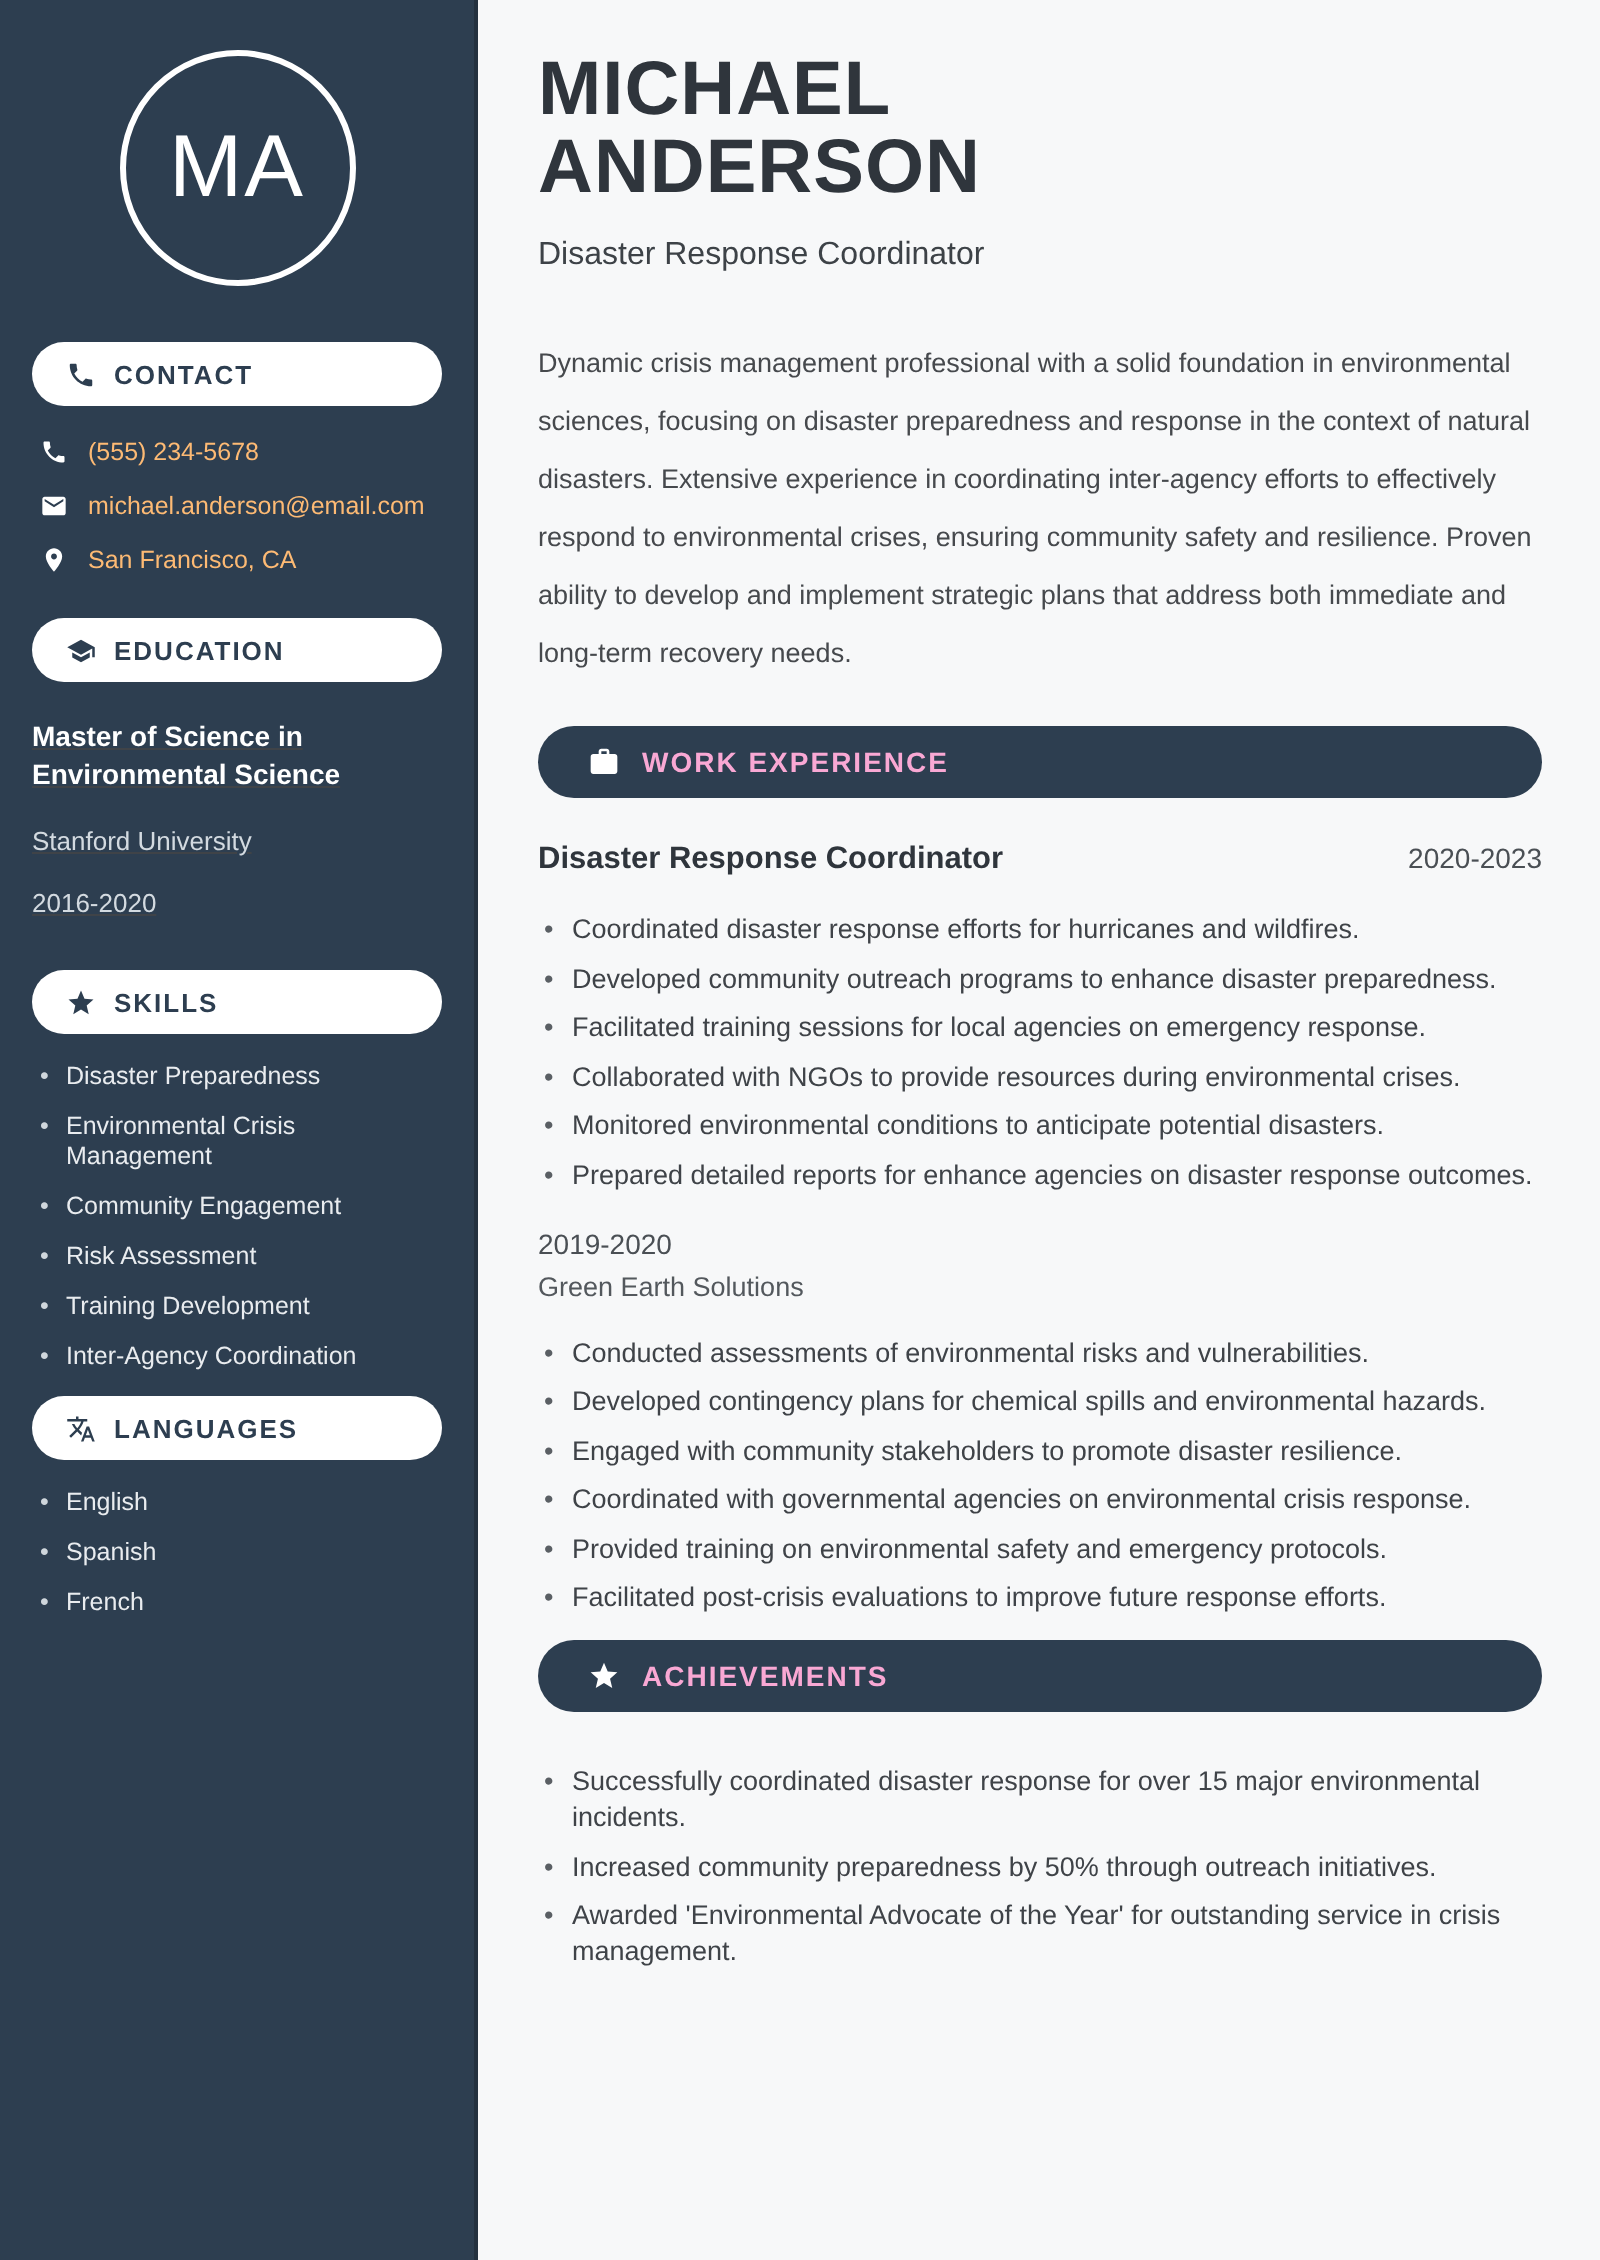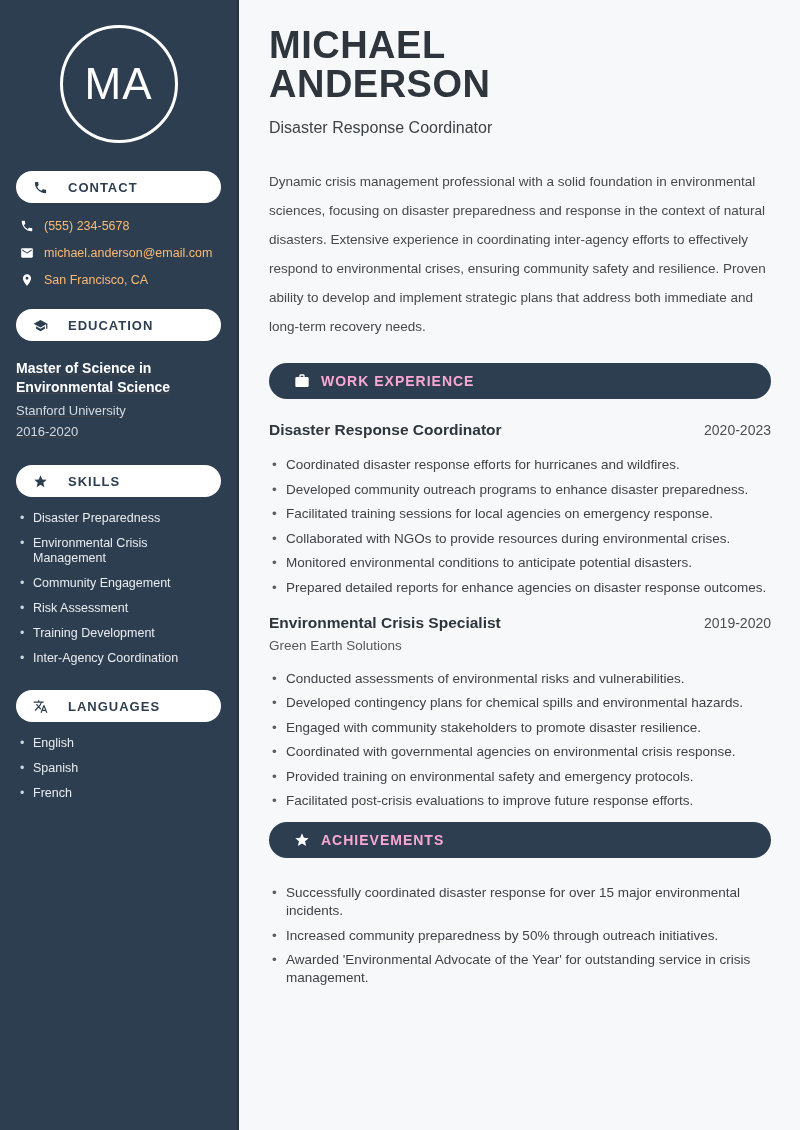--- a/index.html
+++ b/index.html
@@ -37,33 +37,33 @@
     font-weight: 400;
     letter-spacing: 1px;
   }
   .side-pill {
     margin: 0 16px;
     height: 32px;
     background: #ffffff;
     border-radius: 16px;
     display: flex; align-items: center;
     padding-left: 17px;
-    gap: 20px;
+    gap: 9px;
     color: #2d3e50;
   }
   .side-pill .pill-label {
     font-size: 13px;
     font-weight: bold;
     letter-spacing: 1px;
   }
   .side-pill svg { width: 15px; height: 15px; fill: #2d3e50; }
   .pill-contact { margin-top: 28px; }
   .pill-education { margin-top: 22px; }
   .pill-skills { margin-top: 26px; }
-  .pill-languages { margin-top: 24px; text-align: center; }
+  .pill-languages { margin-top: 12px; text-align: center; }
 
   .contact-list { margin: 16px 0 0 20px; }
   .contact-row {
     display: flex; align-items: center;
     gap: 10px;
     margin-bottom: 13px;
   }
   .contact-row svg { width: 14px; height: 14px; fill: #ffffff; flex: 0 0 auto; }
   .contact-row .contact-text {
     font-size: 12.5px;
@@ -72,21 +72,21 @@
   .edu-block { margin: 18px 16px 0 16px; text-decoration: underline; }
   .edu-degree {
     color: #ffffff;
     font-size: 14px;
     font-weight: bold;
     line-height: 19px;
   }
   .edu-school, .edu-years {
     color: #d3dae0;
     font-size: 13px;
-    margin-top: 6px;
+    margin-top: 16px;
   }
   ul.side-list {
     list-style: none;
     margin: 14px 14px 0 20px;
   }
   ul.side-list li {
     font-size: 12.5px;
     color: #e9ecef;
     line-height: 15px;
     margin-bottom: 10px;
@@ -289,21 +289,20 @@
           <li>Developed community outreach programs to enhance disaster preparedness.</li>
           <li>Facilitated training sessions for local agencies on emergency response.</li>
           <li>Collaborated with NGOs to provide resources during environmental crises.</li>
           <li>Monitored environmental conditions to anticipate potential disasters.</li>
           <li>Prepared detailed reports for enhance agencies on disaster response outcomes.</li>
         </ul>
     </section>
 
     <section class="job">
       <div class="job-head">
-        <span class="job-title">Environmental Crisis Specialist</span>
         <span class="job-dates">2019-2020</span>
       </div>
       <div class="job-company">Green Earth Solutions</div>
       <ul class="bullet-list">
           <li>Conducted assessments of environmental risks and vulnerabilities.</li>
           <li>Developed contingency plans for chemical spills and environmental hazards.</li>
           <li>Engaged with community stakeholders to promote disaster resilience.</li>
           <li>Coordinated with governmental agencies on environmental crisis response.</li>
           <li>Provided training on environmental safety and emergency protocols.</li>
           <li>Facilitated post-crisis evaluations to improve future response efforts.</li>

